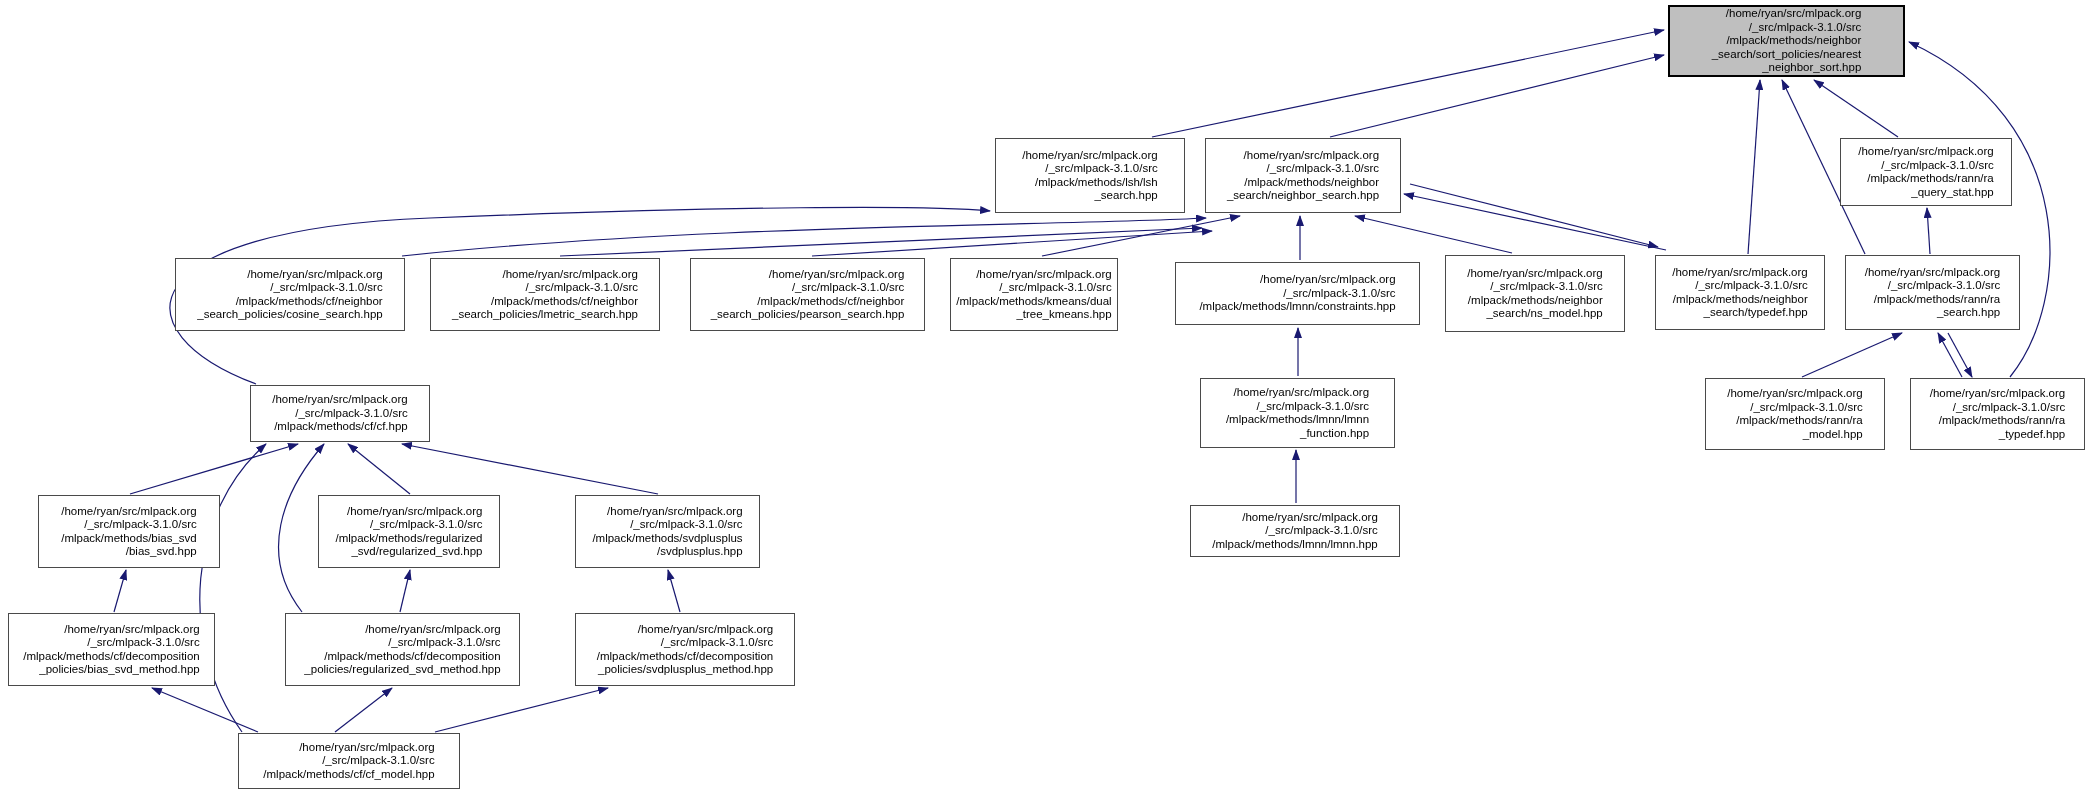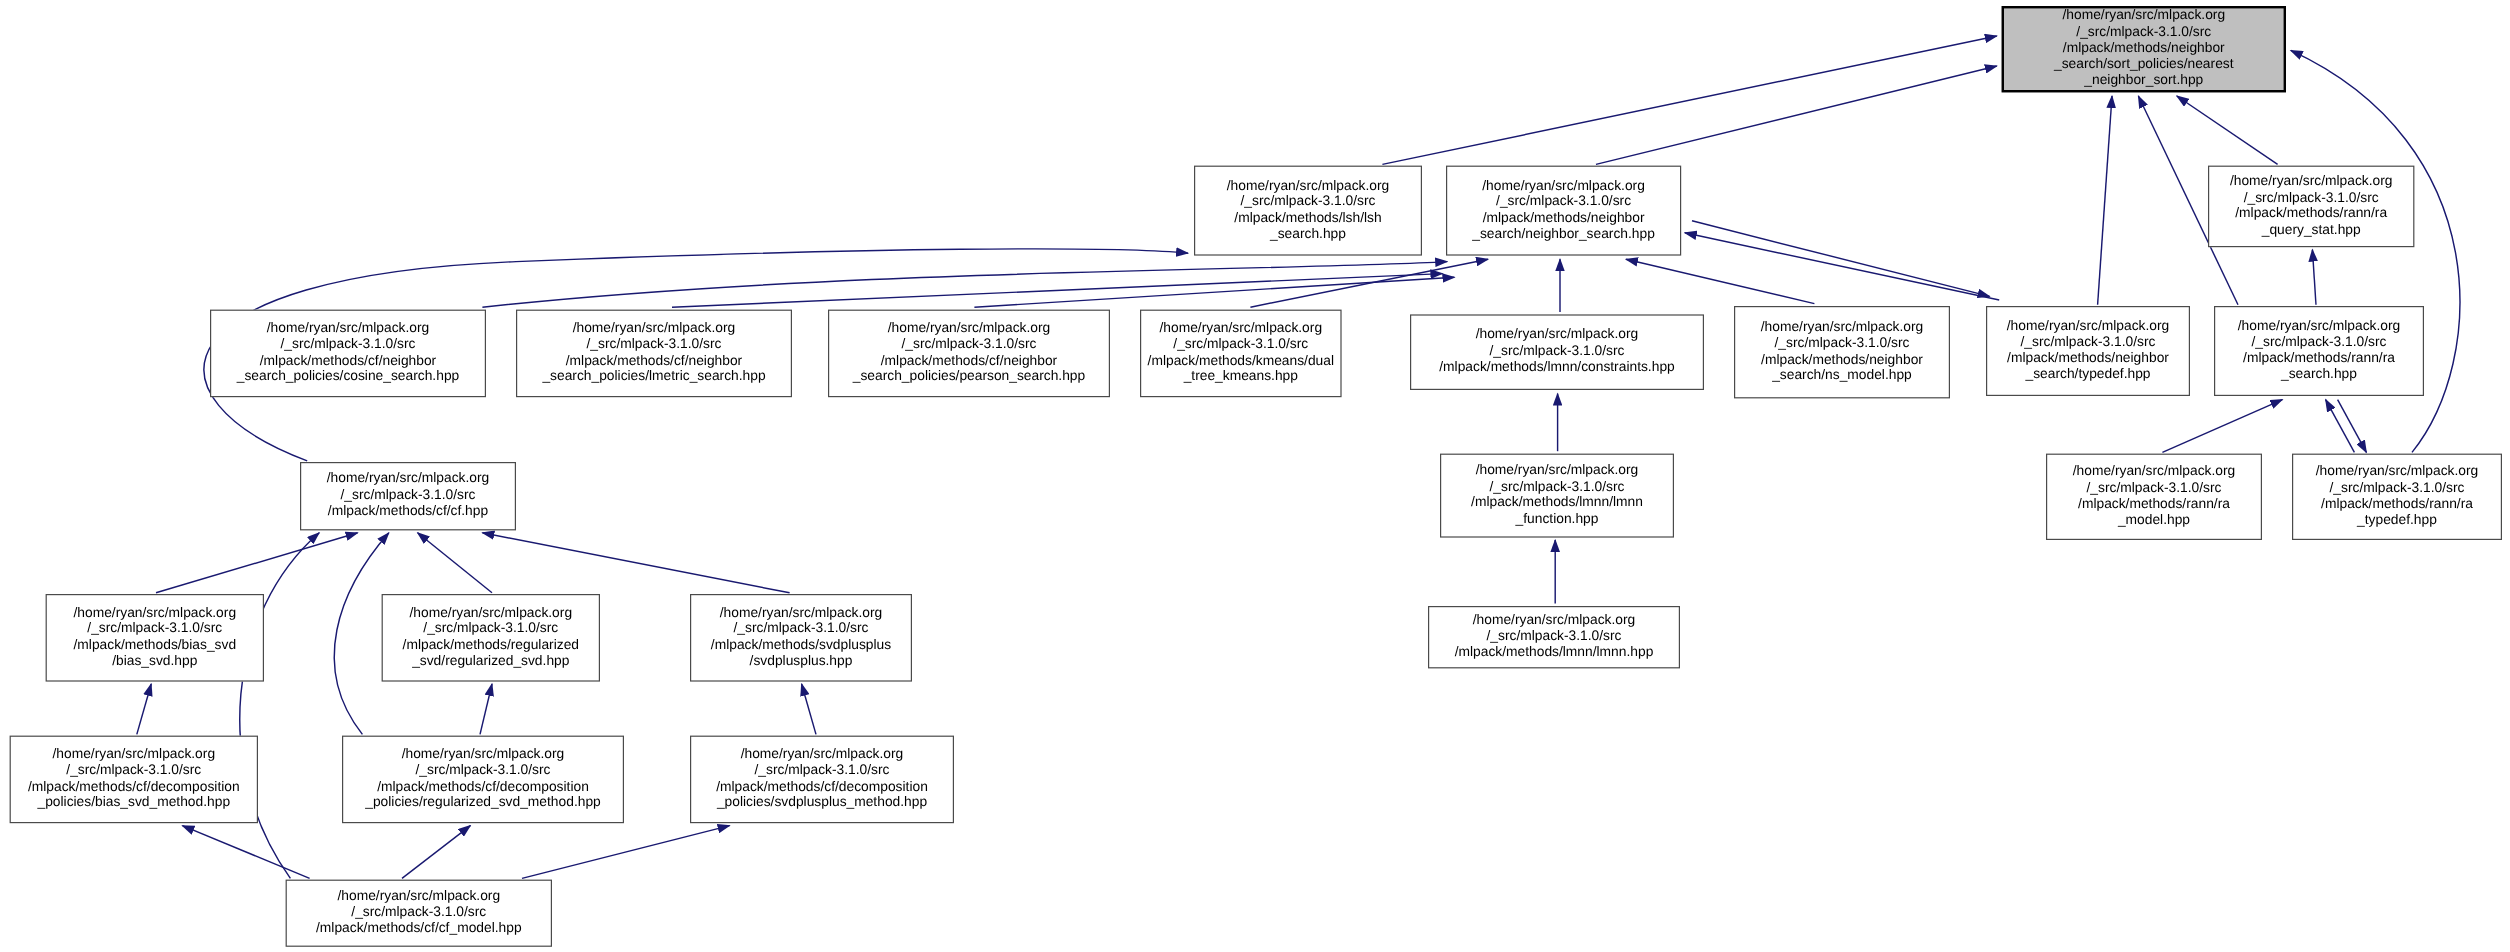--- a/index.html
+++ b/index.html
@@ -1,20 +1,20 @@
 <!DOCTYPE html>
 <html><head>
 <meta charset="utf-8">
 <style>
   html,body{margin:0;padding:0;background:#ffffff;}
   #canvas{position:relative;width:2092px;height:793px;background:#ffffff;
           font-family:"Liberation Sans", sans-serif;overflow:hidden;}
   #edges{position:absolute;left:0;top:0;width:2092px;height:793px;pointer-events:none;}
   .node{position:absolute;box-sizing:border-box;background:#ffffff;border:1px solid #4a4a4a;
-        display:flex;align-items:center;justify-content:center;text-align:center;
+        display:flex;align-items:center;justify-content:center;text-align:right;
         white-space:pre-line;font-size:11.5px;line-height:13.5px;color:#000;cursor:pointer;}
   .node.root{background:#bfbfbf;border:2px solid #000000;font-size:11.5px;}
 </style>
 </head>
 <body>
 
 <div id="canvas">
   <svg id="edges" xmlns="http://www.w3.org/2000/svg">
     <defs>
       <marker id="arrow" markerWidth="11" markerHeight="8" refX="10" refY="4" orient="auto" markerUnits="userSpaceOnUse">

